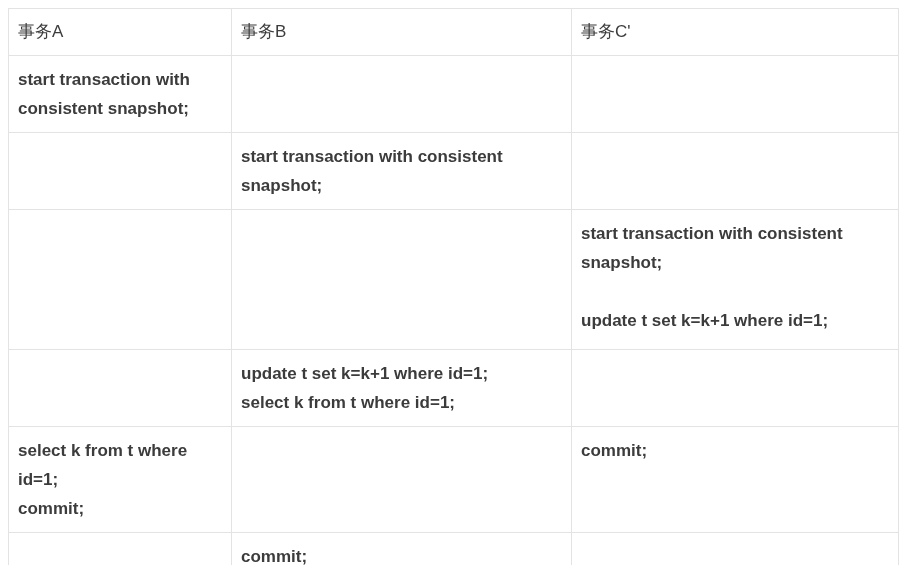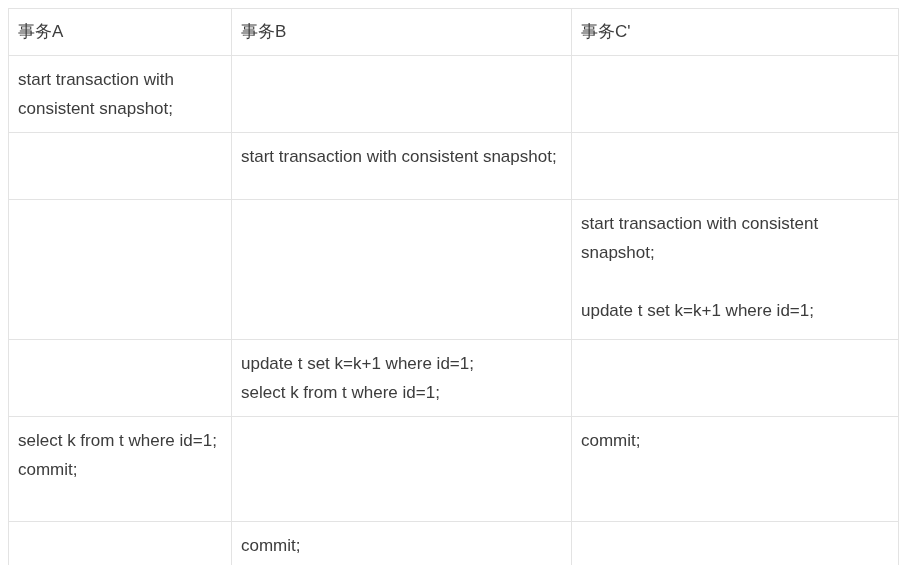--- a/index.html
+++ b/index.html
@@ -48,21 +48,21 @@
     padding-top: 8px;
     padding-bottom: 8px;
     margin-left: 14px;
   }
   tr.row-r1 td { height: 75px; }
   tr.row-r2 td { height: 67px; }
   tr.row-r3 td { height: 140px; }
   tr.row-r4 td { height: 68px; }
   tr.row-r5 td { height: 105px; }
   tr.row-r6 td { height: 45px; }
-  .cell-text { display: block; }
+  .cell-text { display: block; font-weight: bold; }
 </style>
 </head>
 <body>
 
 <div class="page">
   <table class="txn-table">
     <colgroup>
       <col class="col-a">
       <col class="col-b">
       <col class="col-c">

